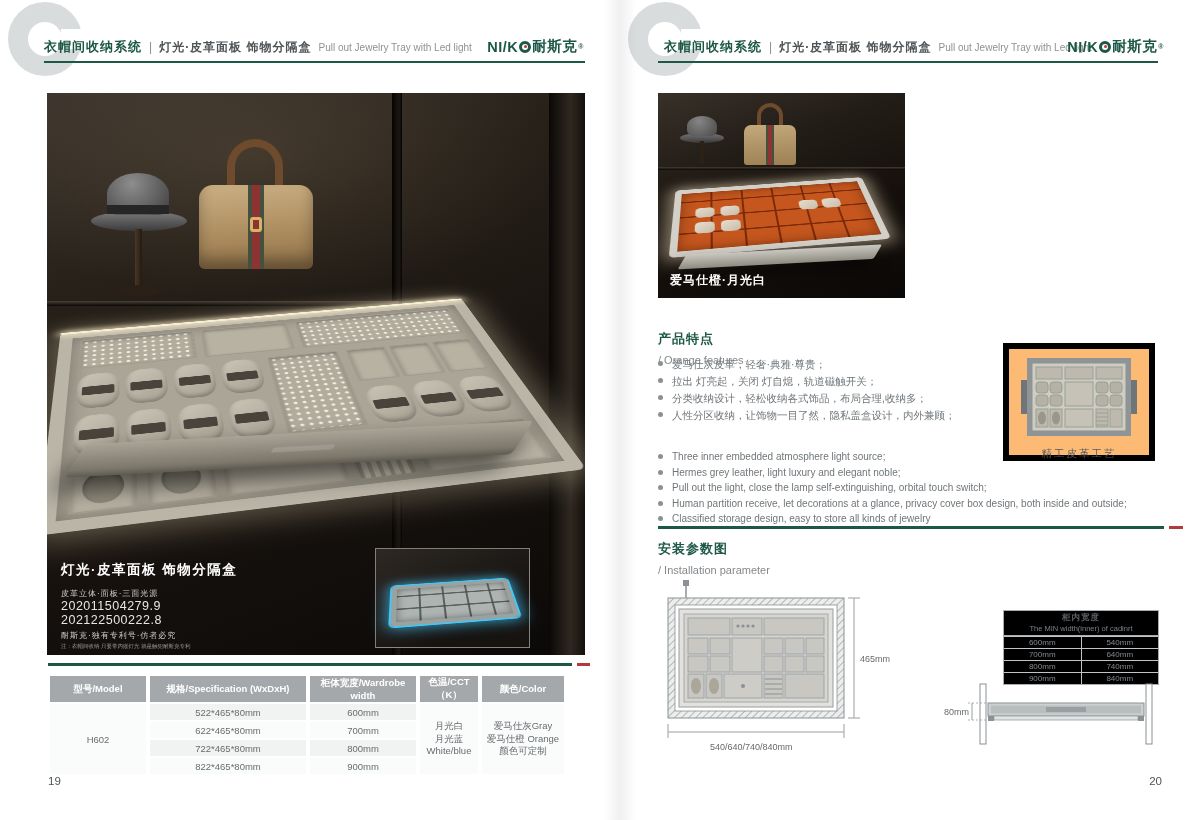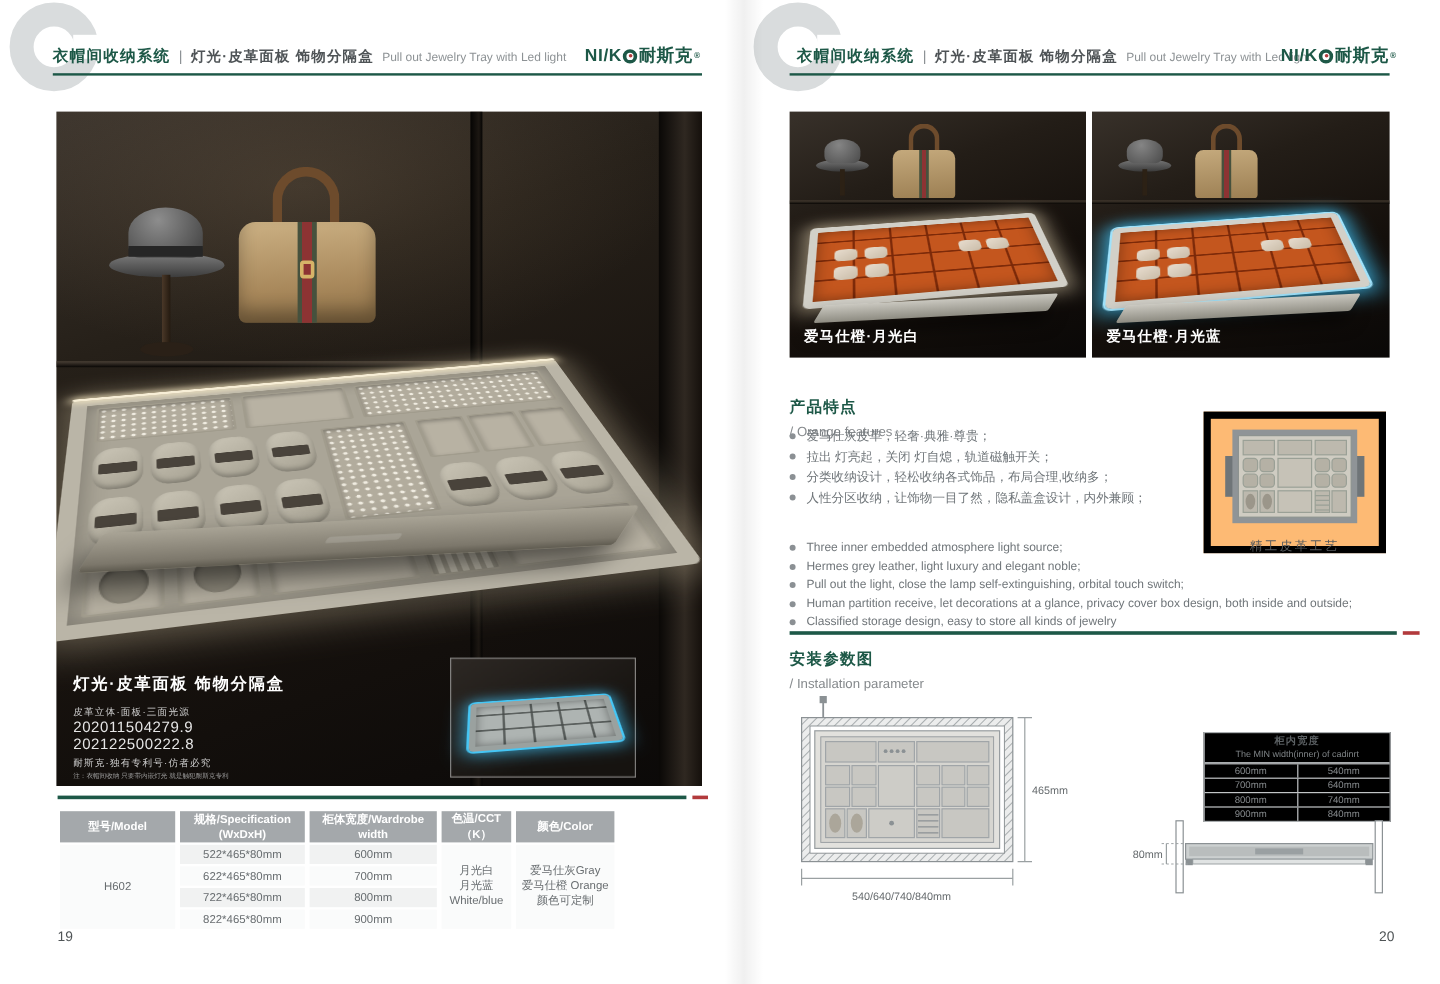--- a/index.html
+++ b/index.html
@@ -115,21 +115,21 @@
   .pr-rule .g { width:506px; } .pr-rule .r { left:511px; width:14px; }
 
   
   .spec-table { position:absolute; left:46px; top:674px; border-collapse:separate; border-spacing:4px 2px; }
   .spec-table th { background:#a4a8ab; color:#fff; font-size:9.5px; font-weight:bold; height:21px; padding:0 3px; }
   .spec-table td { font-size:9.5px; color:#686d70; text-align:center; height:16px; padding:0 2px; }
   .spec-table tbody tr:nth-child(odd) td.cell { background:#f1f2f2; }
   .spec-table tbody tr:nth-child(even) td.cell { background:#fafbfb; }
   .spec-table td.model, .spec-table td.multi { background:#fafbfb; }
   .spec-table td.multi div { line-height:1.35; }
-  .col-model{width:96px;} .col-spec{width:104px;} .col-width{width:106px;} .col-cct{width:58px;} .col-color{width:82px;}
+  .col-model{width:96px;} .col-spec{width:156px;} .col-width{width:106px;} .col-cct{width:58px;} .col-color{width:82px;}
 
   .page-num { position:absolute; top:775px; font-size:11.5px; color:#4f5456; }
   .page-left .page-num { left:48px; }
   .page-right .page-num { right:38px; }
 
   
   .photo-sm { position:absolute; top:93px; height:205px; overflow:hidden;
     background:linear-gradient(160deg,#38312a 0%,#231d17 30%,#140f0b 65%,#0a0807 100%); }
   .photo-sm-1 { left:38px; width:247px; }
   .photo-sm-2 { left:290px; width:248px; }
@@ -371,45 +371,20 @@
           <div class="pv" style="left:8%;top:56%;width:10%;height:18%"></div>
           <div class="pv" style="left:21%;top:56%;width:10%;height:18%"></div>
           <div class="pv" style="left:63%;top:30%;width:10%;height:18%"></div>
           <div class="pv" style="left:76%;top:30%;width:10%;height:18%"></div>
         </div>
       </div>
       <div class="tray-sm-front"></div>
       <div class="ps-label">爱马仕橙·月光白</div>
     </div>
 
-    <div class="photo-sm photo-sm-2 blue">
-      <div class="ps-shelf"></div>
-      <div class="ps-hat">
-          <div class="b"></div>
-          <div class="d"></div>
-          <div class="p"></div>
-        </div>
-      <div class="ps-bag">
-          <div class="h"></div>
-          <div class="bd"></div>
-          <div class="s"></div>
-        </div>
-      <div class="tray-sm">
-        <div class="tray-sm-top">
-          <div class="pv" style="left:8%;top:30%;width:10%;height:18%"></div>
-          <div class="pv" style="left:21%;top:30%;width:10%;height:18%"></div>
-          <div class="pv" style="left:8%;top:56%;width:10%;height:18%"></div>
-          <div class="pv" style="left:21%;top:56%;width:10%;height:18%"></div>
-          <div class="pv" style="left:63%;top:30%;width:10%;height:18%"></div>
-          <div class="pv" style="left:76%;top:30%;width:10%;height:18%"></div>
-        </div>
-      </div>
-      <div class="tray-sm-front"></div>
-      <div class="ps-label">爱马仕橙·月光蓝</div>
-    </div>
 
     <div class="sec-head feat-head">
       <span class="cn">产品特点</span>
       <span class="en">/ Orange features</span>
     </div>
     <ul class="blist blist-cn">
       <li>爱马仕灰皮革，轻奢·典雅·尊贵；</li>
       <li>拉出 灯亮起，关闭 灯自熄，轨道磁触开关；</li>
       <li>分类收纳设计，轻松收纳各式饰品，布局合理,收纳多；</li>
       <li>人性分区收纳，让饰物一目了然，隐私盖盒设计，内外兼顾；</li>

